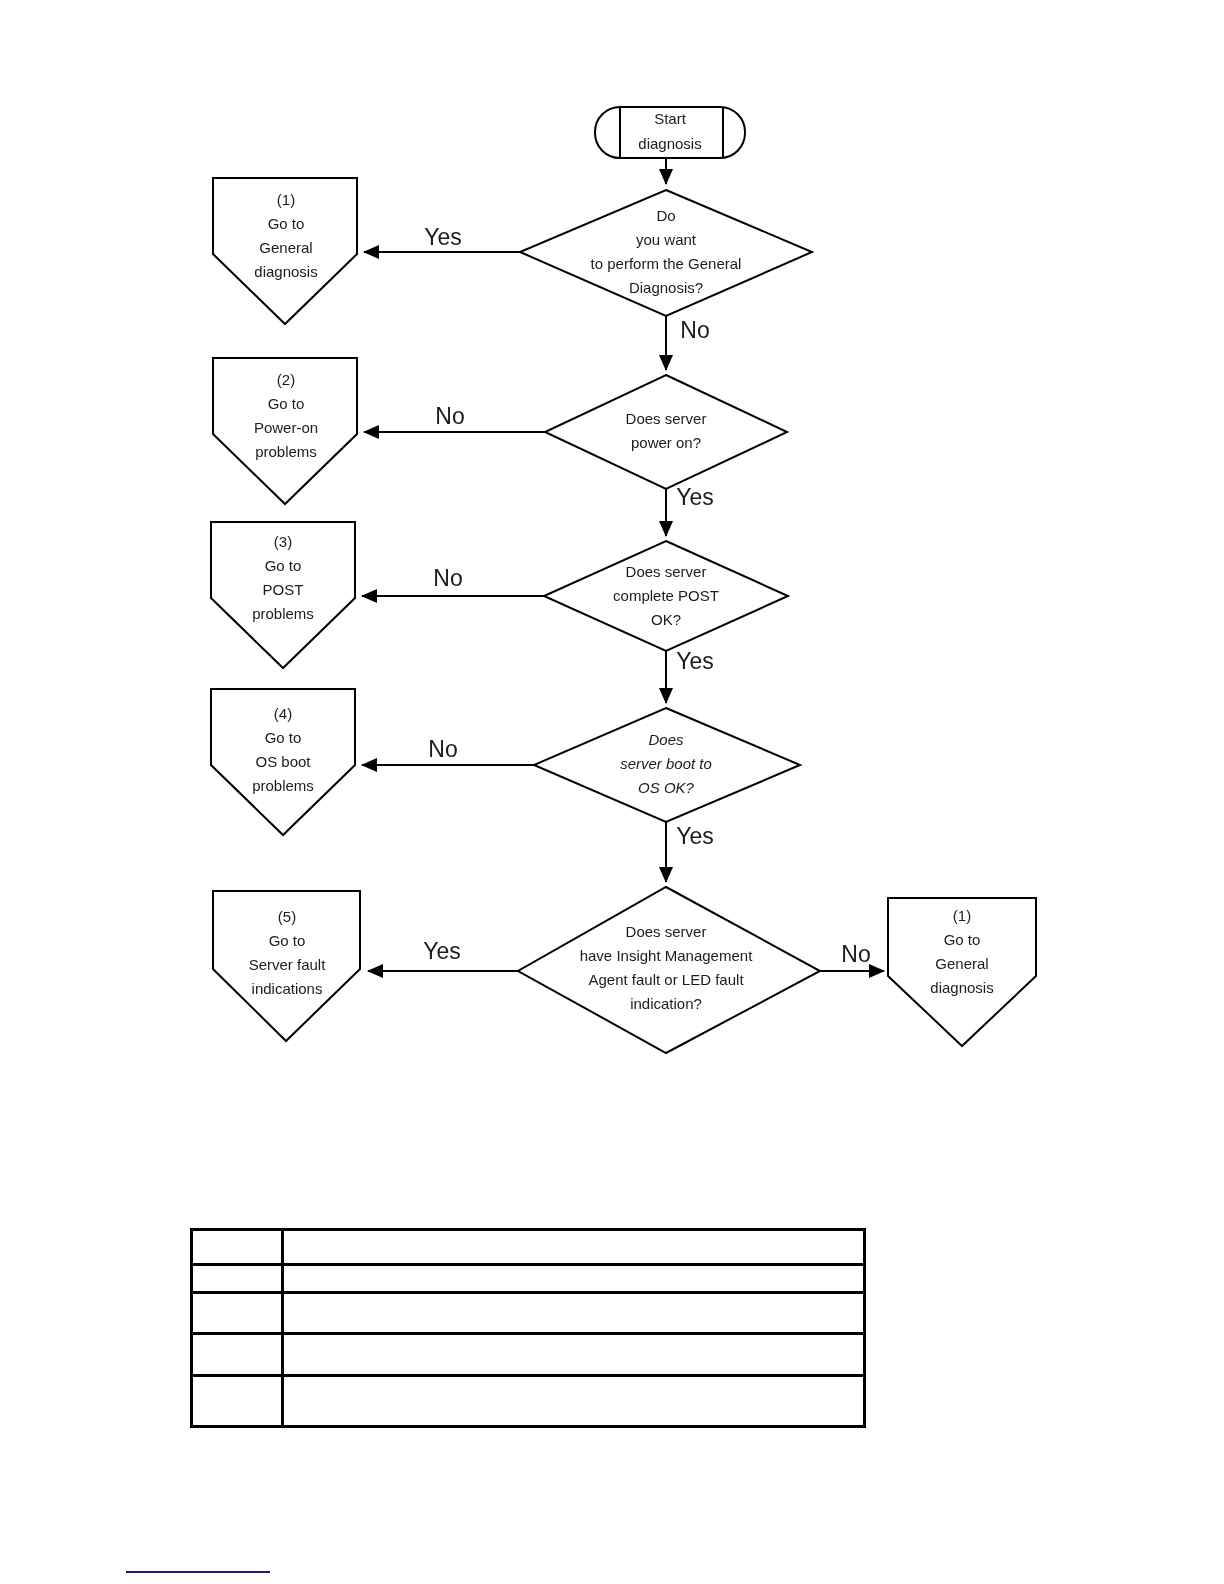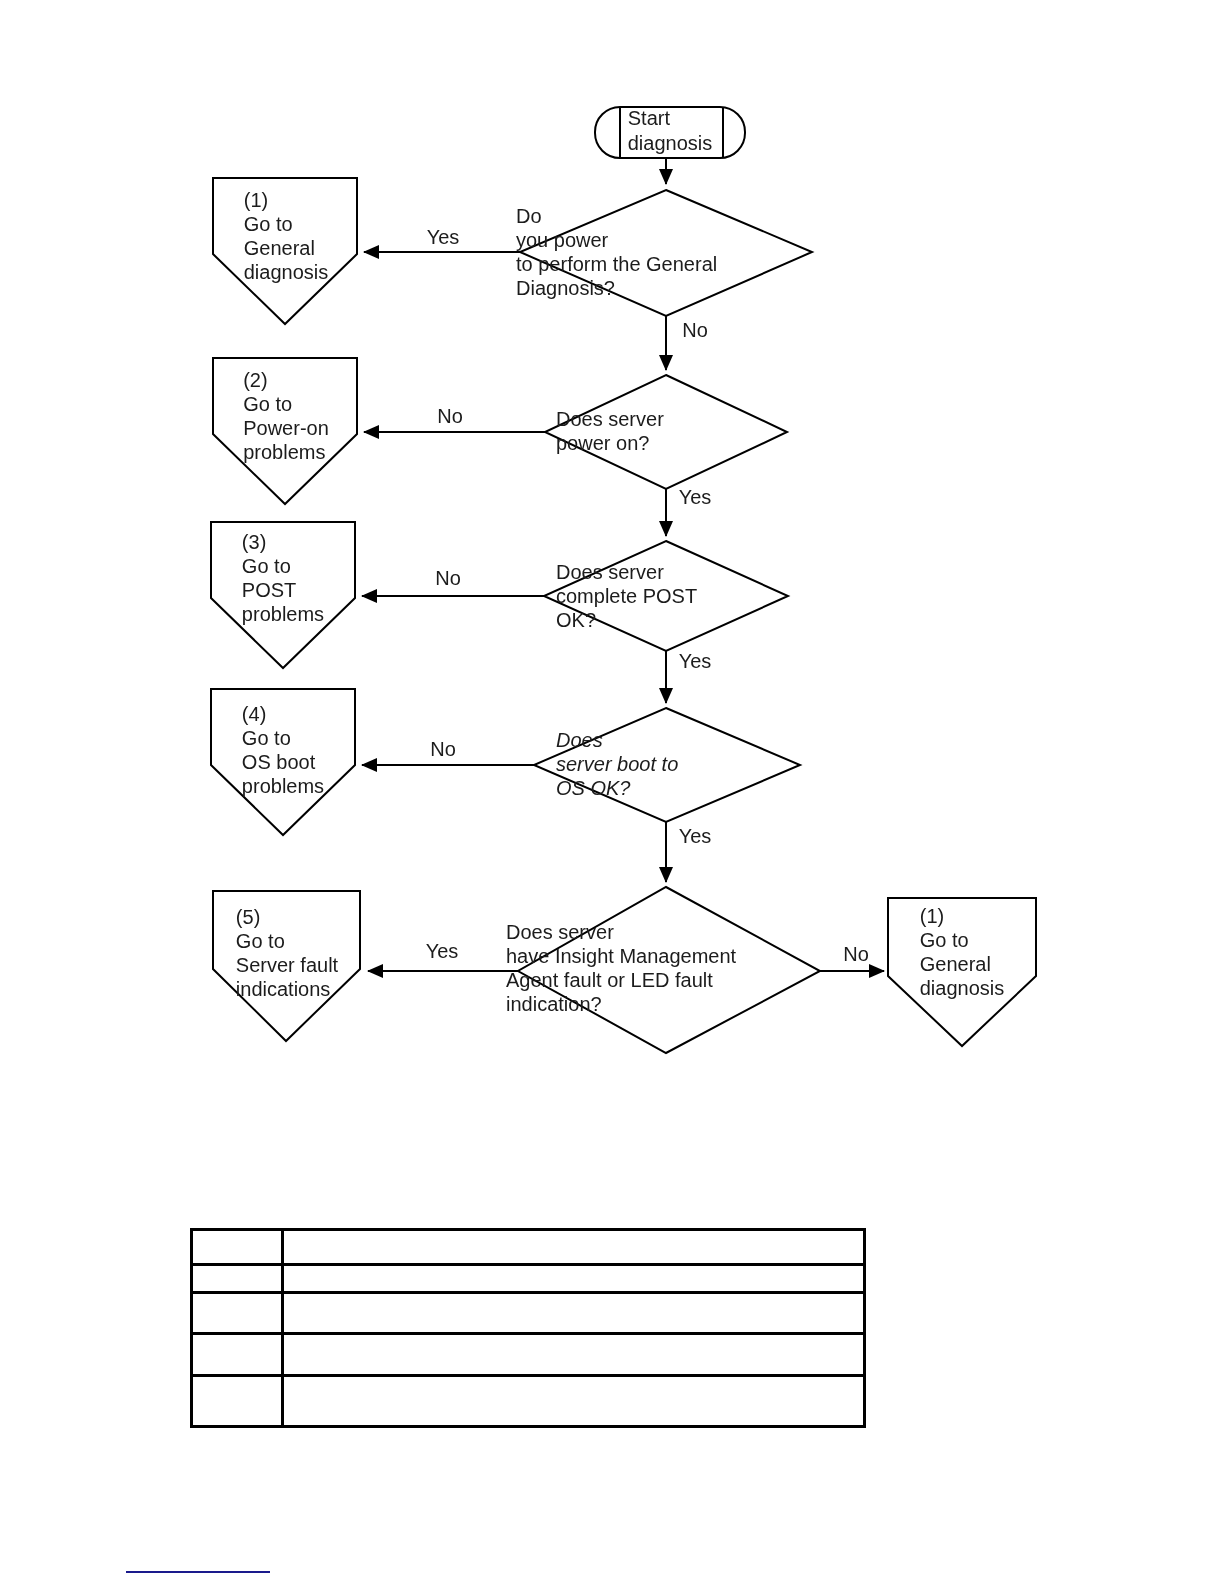--- a/index.html
+++ b/index.html
@@ -9,30 +9,30 @@
     height: 1584px;
     background: #ffffff;
     font-family: "Liberation Sans", sans-serif;
     color: #1a1a1a;
     overflow: hidden;
   }
   .layer { position: absolute; left: 0; top: 0; }
   .lbl {
     position: absolute;
     transform: translate(-50%, -50%);
-    font-size: 20px;
+    font-size: 15px;
     line-height: 24px;
-    text-align: left;
+    text-align: center;
     white-space: pre-line;
     color: #1c1c1c;
   }
   .edge-lbl {
     position: absolute;
     transform: translate(-50%, -50%);
-    font-size: 20px;
+    font-size: 23px;
     line-height: 20px;
     color: #1c1c1c;
     white-space: nowrap;
   }
   .shape { fill: none; stroke: #000000; stroke-width: 2; }
   .edge  { stroke: #000000; stroke-width: 2; }
   .ref-table {
     position: absolute;
     left: 190px; top: 1228px;
     width: 676px; height: 200px;
@@ -91,21 +91,21 @@
     <line class="edge" x1="534" y1="765" x2="362" y2="765" marker-end="url(#ah)"></line>
     <line class="edge" x1="666" y1="822" x2="666" y2="882" marker-end="url(#ah)"></line>
     <line class="edge" x1="518" y1="971" x2="368" y2="971" marker-end="url(#ah)"></line>
     <line class="edge" x1="820" y1="971" x2="884" y2="971" marker-end="url(#ah)"></line>
   </svg>
 
   <div class="lbl" style="left:670px; top:131px; line-height:25px;">Start
 diagnosis</div>
 
   <div class="lbl" style="left:666px; top:252px; width:300px;">Do
-you power
+you want
 to perform the General
 Diagnosis?</div>
   <div class="lbl" style="left:666px; top:431px; width:220px;">Does server
 power on?</div>
   <div class="lbl" style="left:666px; top:596px; width:220px;">Does server
 complete POST
 OK?</div>
   <div class="lbl" style="left:666px; top:764px; width:220px;font-style:italic;">Does
 server boot to
 OS OK?</div>

